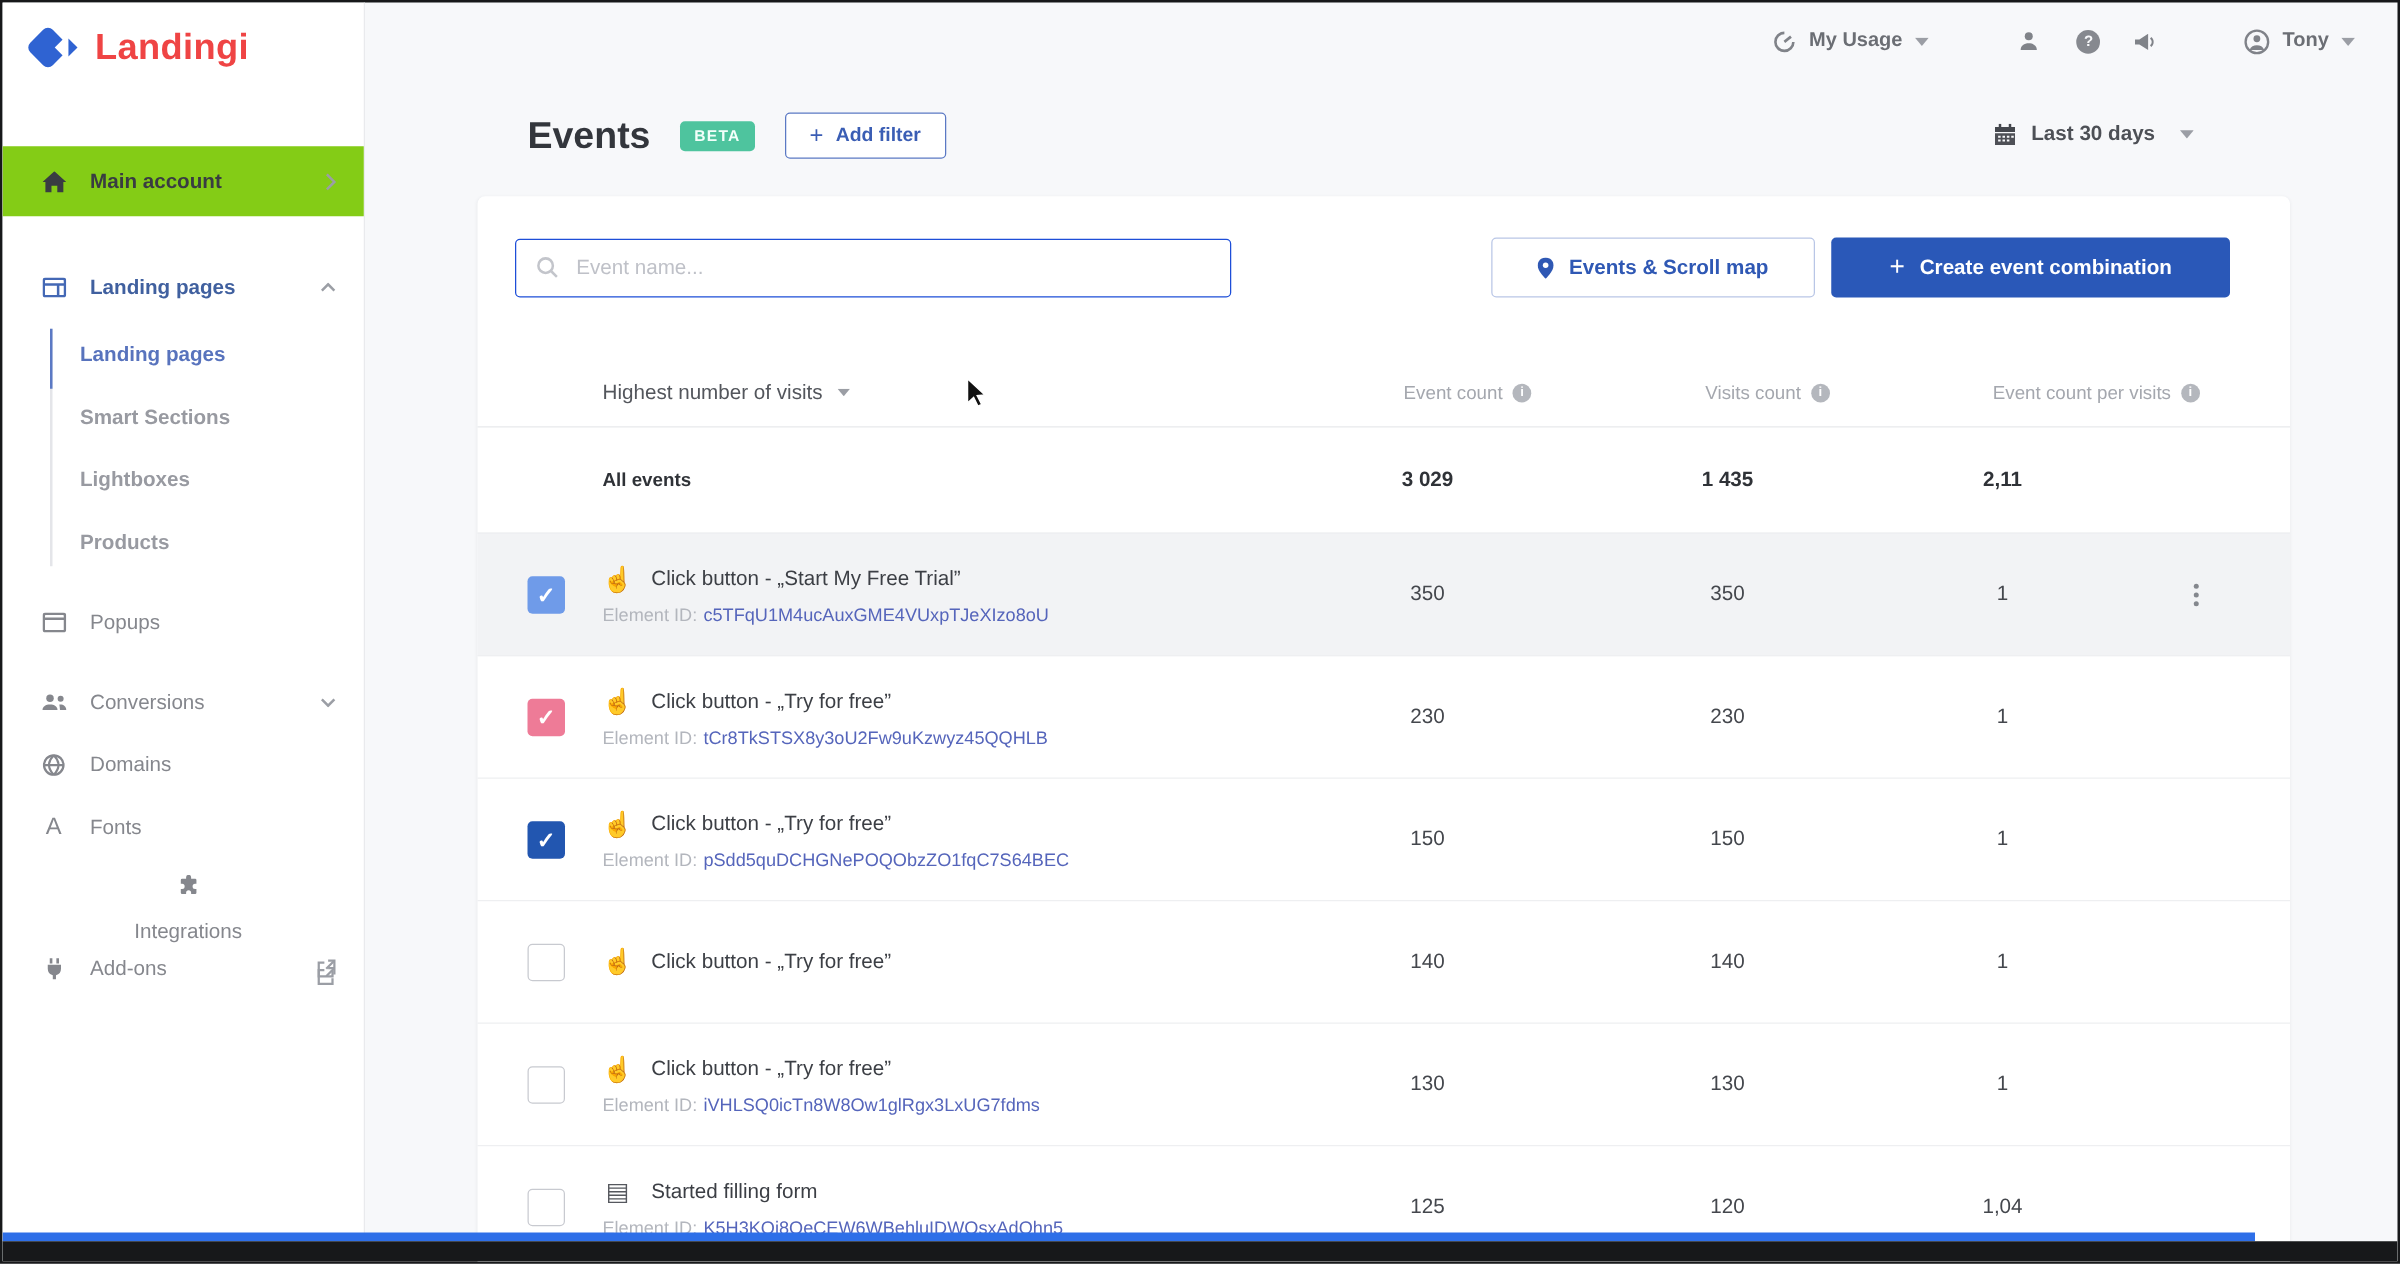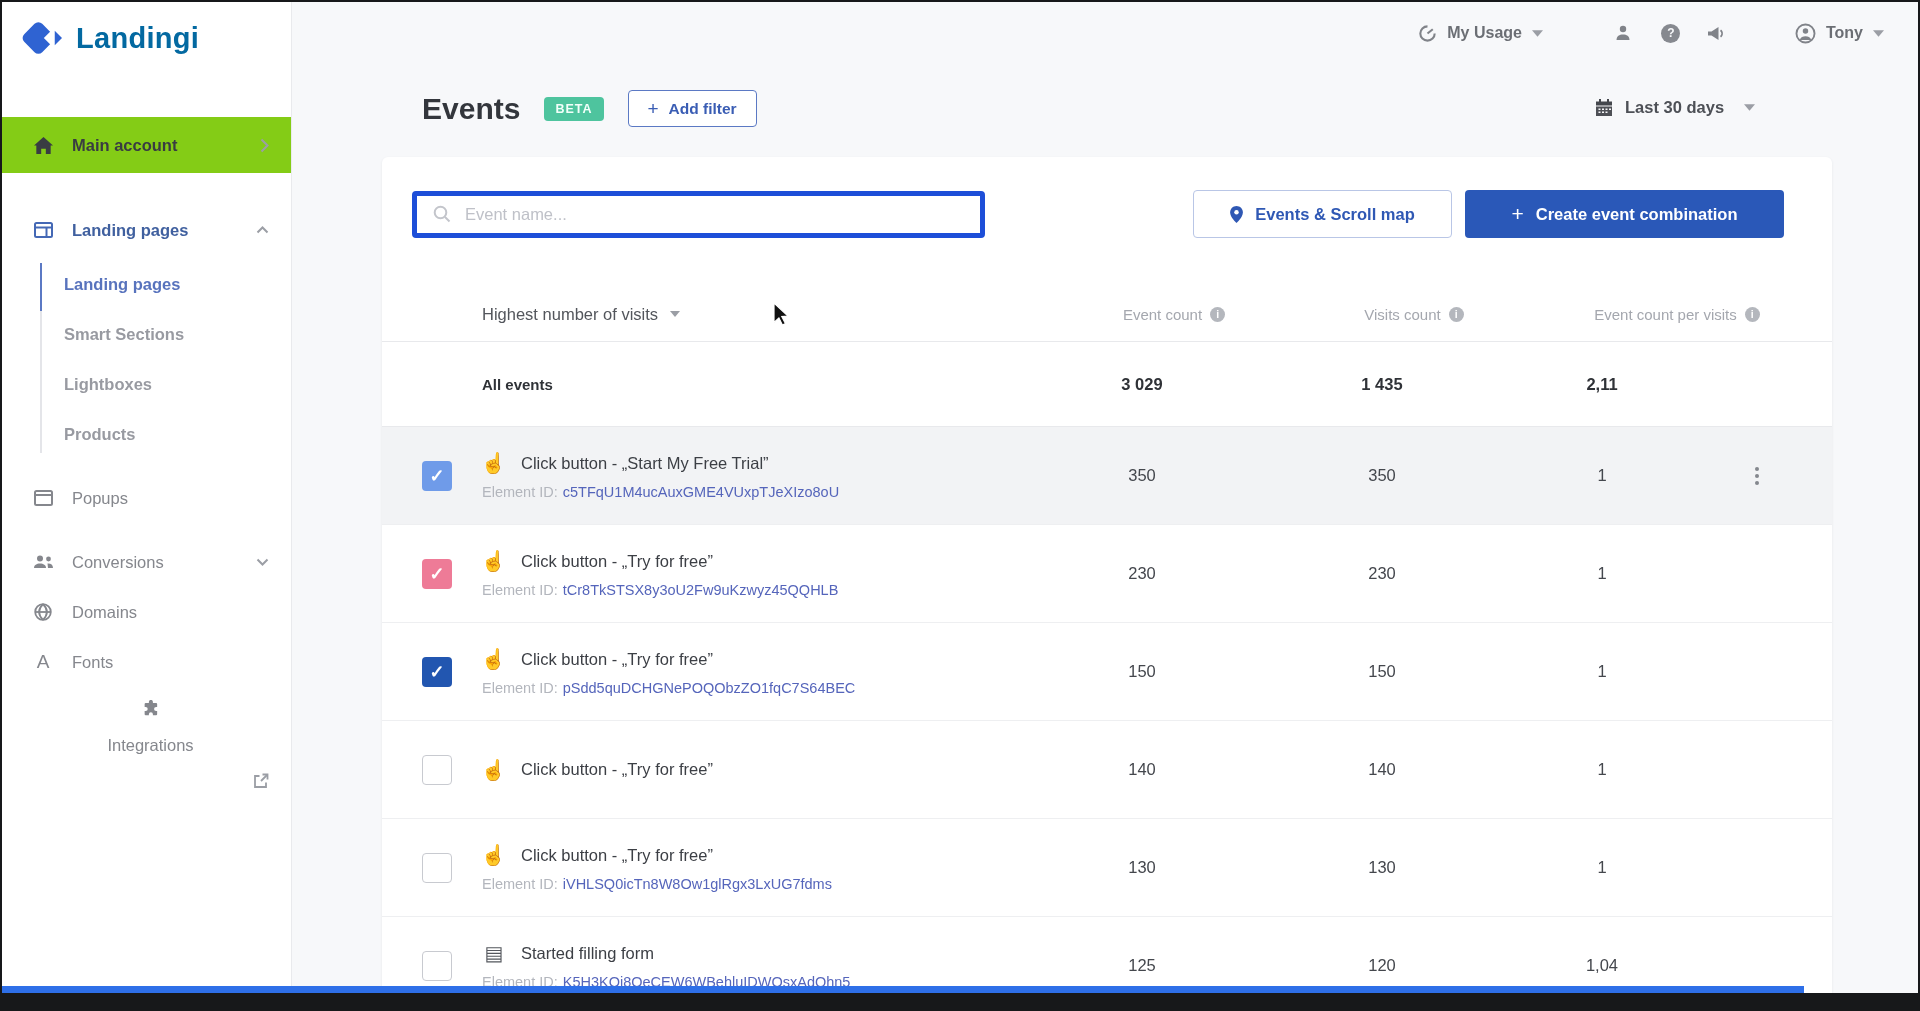--- a/index.html
+++ b/index.html
@@ -5,21 +5,21 @@
   * { box-sizing: border-box; margin: 0; padding: 0; }
   html,body { background:#0d0e10; }
   .viewport {
     position:relative; width:1920px; height:1011px; overflow:hidden;
     background:#f7f8fa; font-family:"Liberation Sans", sans-serif;
     border:2px solid #17181a;
   }
   
   .sidebar { position:absolute; left:0; top:0; bottom:16px; width:290px; background:#ffffff; border-right:1px solid #e9eaed; z-index:3; }
   .logo { position:absolute; left:18px; top:16px; display:flex; align-items:center; gap:12px; cursor:pointer; }
-  .logo-text { font-size:29px; font-weight:bold; color:#0369a1; letter-spacing:.3px; }
+  .logo-text { font-size:29px; font-weight:bold; color:#ef4444; letter-spacing:.3px; }
   .nav { position:absolute; top:115px; left:0; right:0; }
   .nav-item { display:flex; align-items:center; gap:18px; height:56px; padding:0 22px 0 30px; font-size:16.5px; color:#85878d; cursor:pointer; }
   .nav-item .nav-ic { width:22px; display:flex; justify-content:center; color:#85878d; }
   .nav-item.small { height:50px; }
   .nav-item.active-account { background:#84cc16; color:#393c42; font-weight:bold; }
   .nav-item.active-account .nav-ic { color:#393c42; }
   .nav-item.group-blue { color:#40609f; font-weight:bold; margin-top:32px; }
   .nav-item.group-blue .nav-ic { color:#4468b5; }
   .nav-spacer { flex:1; }
   .chev { color:#9b9ea5; display:flex; }
@@ -44,21 +44,21 @@
   .beta-badge { background:#4ec49e; color:#f2fffa; font-size:12.5px; font-weight:bold; letter-spacing:1px; padding:5px 11px; border-radius:4px; }
   .add-filter-btn { height:37px; background:#ffffff; border:1px solid #5b79c4; border-radius:4px; color:#3a5db4; font-size:15.5px; font-weight:bold; display:flex; align-items:center; gap:10px; padding:0 19px; cursor:pointer; }
   .add-filter-btn .plus { font-size:19px; font-weight:normal; }
   .date-range { position:absolute; left:1593px; top:96px; display:flex; align-items:center; gap:12px; color:#4d5056; font-size:16.5px; font-weight:bold; cursor:pointer; z-index:2; }
   .date-range .cal-ic { color:#44474d; display:flex; }
   .date-range .caret { margin-left:8px; }
   .caret { color:#9b9ea5; display:flex; }
   
   .card { position:absolute; left:380px; top:155px; width:1450px; height:860px; background:#ffffff; border-radius:6px 6px 0 0; box-shadow:0 1px 3px rgba(40,45,60,.08); z-index:1; }
   .card-toolbar { position:absolute; left:30px; right:48px; top:33px; height:48px; display:flex; align-items:center; }
-  .search-box { width:573px; height:47px; border:5px solid #1d4ed8; border-radius:4px; background:#fff; display:flex; align-items:center; padding:0 16px; gap:14px; }
+  .search-box { width:573px; height:47px; border:1px solid #1d4ed8; border-radius:4px; background:#fff; display:flex; align-items:center; padding:0 16px; gap:14px; }
   .search-box svg { color:#c3c5cb; }
   .search-box input { border:none; outline:none; flex:1; font-size:16.5px; color:#4d5056; font-family:"Liberation Sans",sans-serif; }
   .search-box input::placeholder { color:#bfc1c8; }
   .toolbar-spacer { flex:1; }
   .btn-scrollmap { height:48px; width:259px; background:#fff; border:1px solid #b9c6e6; border-radius:4px; color:#2f58b4; font-size:16.5px; font-weight:bold; display:flex; align-items:center; justify-content:center; gap:12px; cursor:pointer; }
   .btn-create { height:48px; width:319px; margin-left:13px; background:#2a58b8; border:none; border-radius:4px; color:#ffffff; font-size:16.5px; font-weight:bold; display:flex; align-items:center; justify-content:center; gap:12px; cursor:pointer; }
   .btn-create .plus { font-size:21px; font-weight:normal; }
   
   .etable { position:absolute; left:0; right:0; top:130px; }
   .grid-row { display:grid; grid-template-columns:100px 560px 200px 280px 160px 150px; align-items:center; }
@@ -206,20 +206,36 @@
         <span>Integrations</span>
         <span class="ext-ic">
           <svg width="16" height="16" viewBox="0 0 16 16" fill="none" stroke="currentColor" stroke-width="1.8">
               <path d="M6.5 3H2v11h11V9.5"></path>
               <path d="M9.5 1.5H14.5V6.5"></path>
               <path d="M14 2L8 8"></path>
             </svg>
         </span>
       </div>
 
+      <div class="nav-item small">
+        <span class="nav-ic">
+          <svg width="15" height="18" viewBox="0 0 14 17" fill="currentColor">
+              <path d="M3.5 0.5h2v4h-2zM8.5 0.5h2v4h-2z"></path>
+              <path d="M2 5.5h10v3a5 5 0 0 1-3.8 4.85V16.5H5.8v-3.15A5 5 0 0 1 2 8.5v-3z"></path>
+            </svg>
+        </span>
+        <span>Add-ons</span>
+        <span class="ext-ic">
+          <svg width="16" height="16" viewBox="0 0 16 16" fill="none" stroke="currentColor" stroke-width="1.8">
+              <path d="M6.5 3H2v11h11V9.5"></path>
+              <path d="M9.5 1.5H14.5V6.5"></path>
+              <path d="M14 2L8 8"></path>
+            </svg>
+        </span>
+      </div>
     </div>
   </div>
 
   <div class="topbar">
     <div class="tb-group">
       <span class="tb-ic">
         <svg width="19" height="19" viewBox="0 0 18 18" fill="none" stroke="currentColor" stroke-width="2">
             <path d="M9 2.2a6.8 6.8 0 1 0 6.8 6.8"></path>
             <path d="M9 9l5-4"></path>
           </svg>

